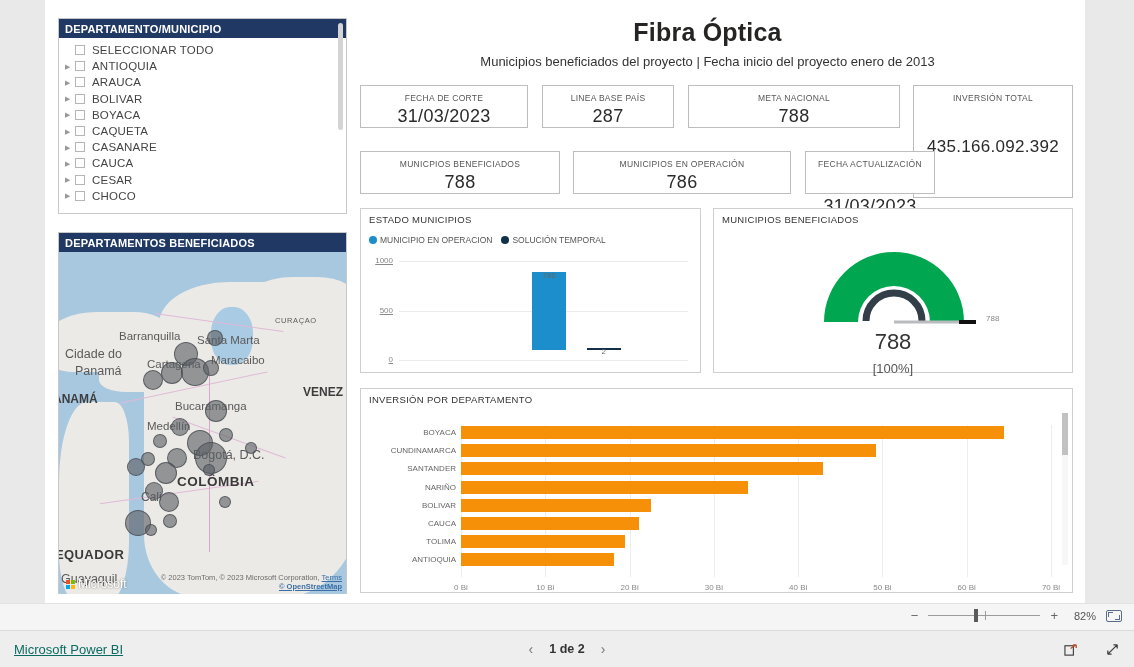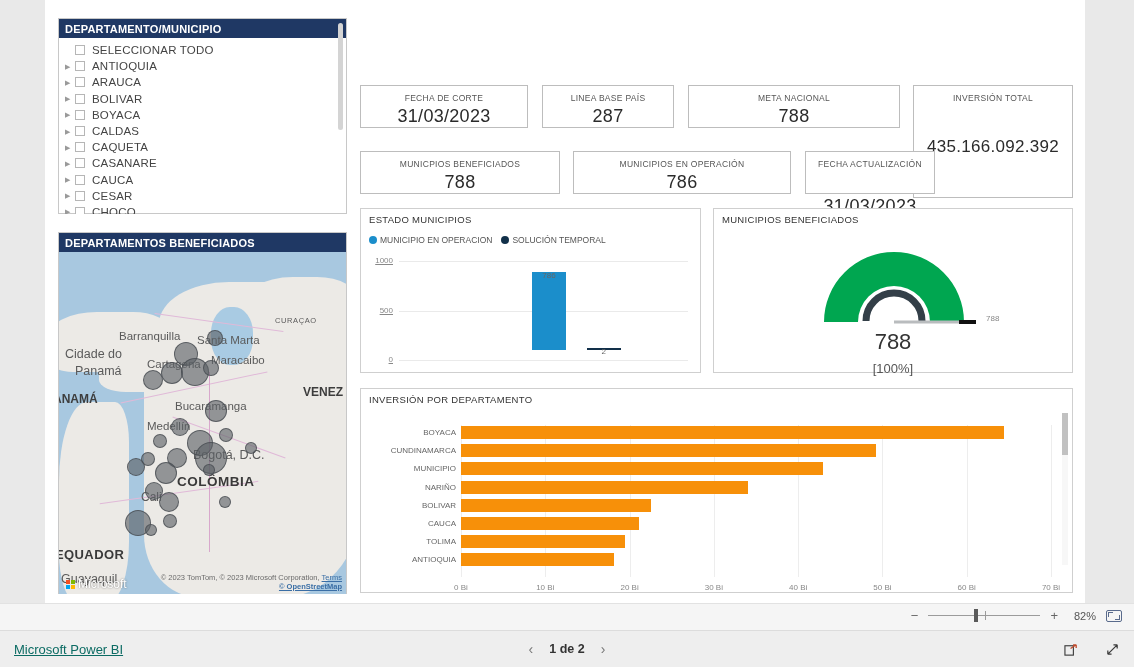--- a/index.html
+++ b/index.html
@@ -220,25 +220,20 @@
           </div>
           <div class="slicer-row">
             <span class="arrow">▶</span>
             <span class="chk"></span>
             <span>BOLIVAR</span>
           </div>
           <div class="slicer-row">
             <span class="arrow">▶</span>
             <span class="chk"></span>
             <span>BOYACA</span>
-          </div>
-          <div class="slicer-row">
-            <span class="arrow">▶</span>
-            <span class="chk"></span>
-            <span>CALDAS</span>
           </div>
           <div class="slicer-row">
             <span class="arrow">▶</span>
             <span class="chk"></span>
             <span>CAQUETA</span>
           </div>
           <div class="slicer-row">
             <span class="arrow">▶</span>
             <span class="chk"></span>
             <span>CASANARE</span>
@@ -334,20 +329,24 @@
         <div class="mapattr">
           <span>© 2023 TomTom, © 2023 Microsoft Corporation,</span>
           <a>Terms</a>
         </div>
         <div class="mapattr2">
           <a>© OpenStreetMap</a>
         </div>
       </div>
     </div>
 
+    <div id="title">
+      <h1>Fibra Óptica</h1>
+      <h2>Municipios beneficiados del proyecto | Fecha inicio del proyecto enero de 2013</h2>
+    </div>
 
     <div class="card" id="c-fecha-corte">
       <div class="cap">FECHA DE CORTE</div>
       <div class="val">31/03/2023</div>
     </div>
     <div class="card" id="c-linea-base">
       <div class="cap">LINEA BASE PAÍS</div>
       <div class="val">287</div>
     </div>
     <div class="card" id="c-meta">
@@ -429,21 +428,21 @@
           <div class="vgrid" style="left: 521.429px; top: 14px; height: 151.6px;"></div>
           <div class="xlab" style="left: 501.429px; width: 40px; top: 171.6px;">50 Bi</div>
           <div class="vgrid" style="left: 605.714px; top: 14px; height: 151.6px;"></div>
           <div class="xlab" style="left: 585.714px; width: 40px; top: 171.6px;">60 Bi</div>
           <div class="vgrid" style="left: 690px; top: 14px; height: 151.6px;"></div>
           <div class="xlab" style="left: 670px; width: 40px; top: 171.6px;">70 Bi</div>
           <div class="hcat" style="left: 0px; width: 95px; top: 17px;">BOYACA</div>
           <div class="hbar" style="left: 100px; top: 15px; width: 542.8px; height: 13px; background: rgb(247, 144, 9);"></div>
           <div class="hcat" style="left: 0px; width: 95px; top: 35.2px;">CUNDINAMARCA</div>
           <div class="hbar" style="left: 100px; top: 33.2px; width: 414.686px; height: 13px; background: rgb(247, 144, 9);"></div>
-          <div class="hcat" style="left: 0px; width: 95px; top: 53.4px;">MUNICIPIO</div>
+          <div class="hcat" style="left: 0px; width: 95px; top: 53.4px;">SANTANDER</div>
           <div class="hbar" style="left: 100px; top: 51.4px; width: 361.586px; height: 13px; background: rgb(247, 144, 9);"></div>
           <div class="hcat" style="left: 0px; width: 95px; top: 71.6px;">NARIÑO</div>
           <div class="hbar" style="left: 100px; top: 69.6px; width: 287.414px; height: 13px; background: rgb(247, 144, 9);"></div>
           <div class="hcat" style="left: 0px; width: 95px; top: 89.8px;">BOLIVAR</div>
           <div class="hbar" style="left: 100px; top: 87.8px; width: 189.643px; height: 13px; background: rgb(247, 144, 9);"></div>
           <div class="hcat" style="left: 0px; width: 95px; top: 108px;">CAUCA</div>
           <div class="hbar" style="left: 100px; top: 106px; width: 177.843px; height: 13px; background: rgb(247, 144, 9);"></div>
           <div class="hcat" style="left: 0px; width: 95px; top: 126.2px;">TOLIMA</div>
           <div class="hbar" style="left: 100px; top: 124.2px; width: 163.514px; height: 13px; background: rgb(247, 144, 9);"></div>
           <div class="hcat" style="left: 0px; width: 95px; top: 144.4px;">ANTIOQUIA</div>

